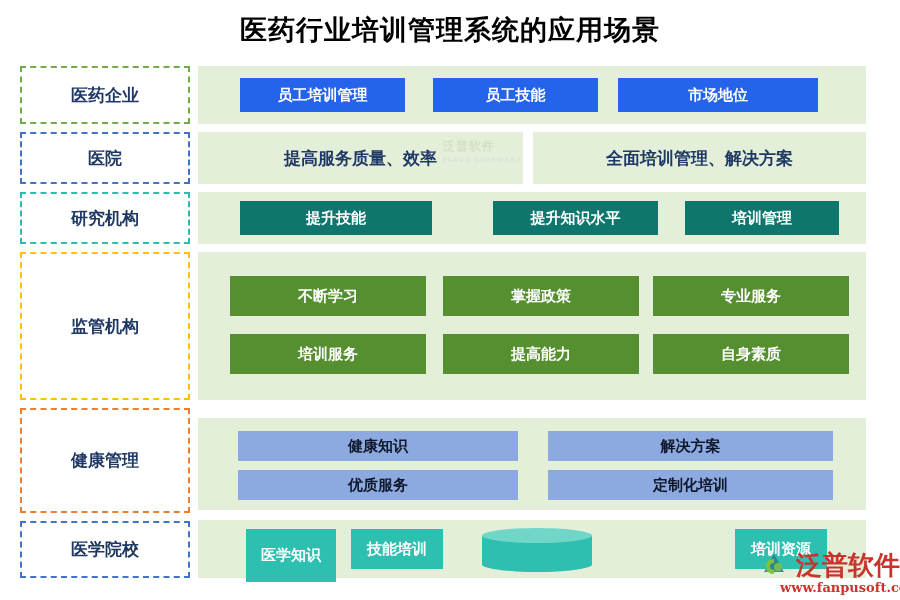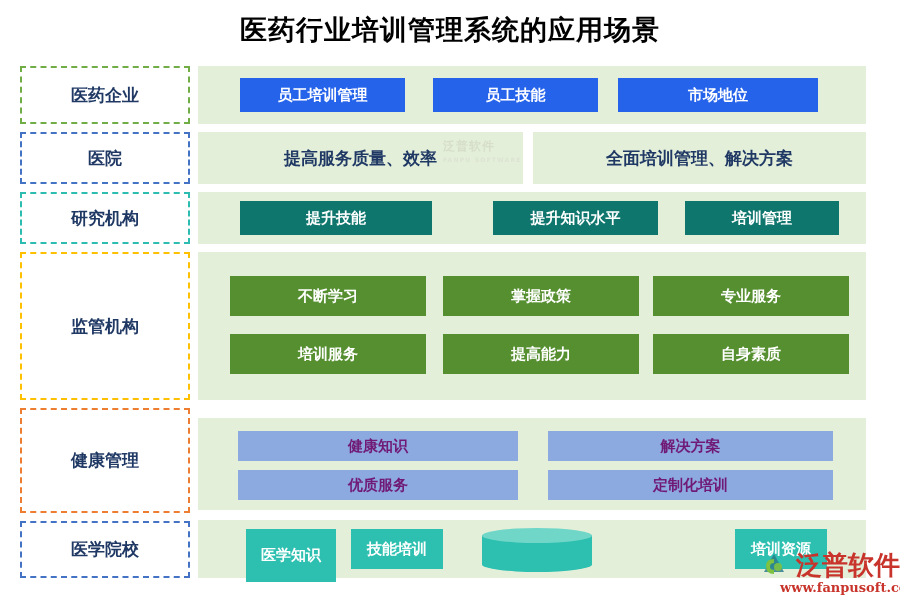--- a/index.html
+++ b/index.html
@@ -39,21 +39,21 @@
   .box {
     position: absolute;
     display: flex; align-items: center; justify-content: center;
     font-size: 15px; font-weight: bold;
     text-align: center;
     line-height: 1.1;
   }
   .box.blue   { background: #2563EB; color: #ffffff; }
   .box.teal   { background: #0f766e; color: #ffffff; }
   .box.green  { background: #558F2F; color: #ffffff; }
-  .box.periw  { background: #8CA9E0; color: #701a75; }
+  .box.periw  { background: #8CA9E0; color: #0f172a; }
   .box.mint   { background: #2DC0B0; color: #ffffff; }
   .box.plain  { background: #E3EFD9; color: #1F3864; font-size: 17px; }
 
   
   .cylinder { position: absolute; }
   .cyl-body {
     position: absolute; left: 0; right: 0; top: 7px; bottom: 7px;
     background: #2DC0B0;
   }
   .cyl-top {

